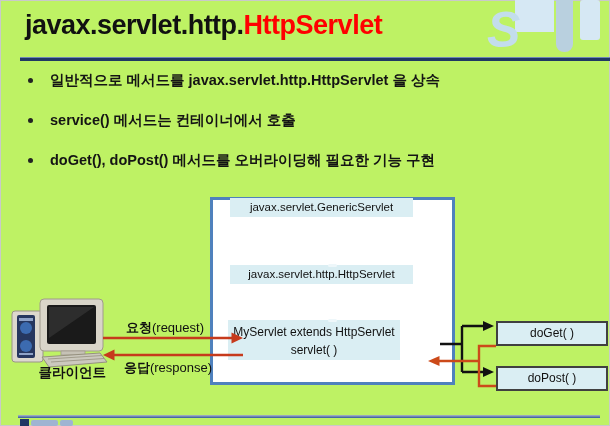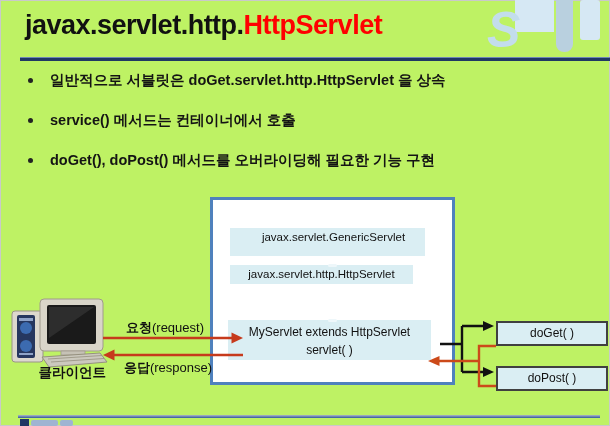--- a/index.html
+++ b/index.html
@@ -31,23 +31,23 @@
   }
   
   .outer-box{
     position:absolute;left:210px;top:197px;width:245px;height:188px;
     border:3px solid #4F81BD;box-sizing:border-box;background:#fff;
   }
   .cbox{
     position:absolute;background:#DAEEF3;color:#111;text-align:center;
     font-size:11.5px;z-index:2;
   }
-  .cbox.b1{left:230px;top:228px;width:183px;height:28px;line-height:19px;padding-left:12px;}
+  .cbox.b1{left:230px;top:198px;width:183px;height:19px;line-height:19px;}
   .cbox.b2{left:230px;top:265px;width:183px;height:19px;line-height:19px;}
-  .cbox.b3{left:228px;top:320px;width:203px;height:40px;font-size:12px;line-height:18px;padding-top:3px;box-sizing:border-box;}
+  .cbox.b3{left:228px;top:320px;width:172px;height:40px;font-size:12px;line-height:18px;padding-top:3px;box-sizing:border-box;}
   .notch{position:absolute;width:9px;height:3px;background:#eef7fa;border-radius:2px;z-index:3;}
   .client-label{
     position:absolute;left:16px;top:364px;width:90px;
     font-size:13.5px;font-weight:bold;color:#111;z-index:2;white-space:nowrap;text-align:right;
   }
   .arrow-label{
     position:absolute;width:106px;text-align:center;font-size:13px;color:#111;
     z-index:2;white-space:nowrap;
   }
   .arrow-label .b{font-weight:bold;}
@@ -82,21 +82,21 @@
   <svg class="logo-tr" width="118" height="56" viewBox="0 0 118 56">
     <rect x="28" y="0" width="39" height="32" fill="#D6E8F4"></rect>
     <text x="0" y="47" font-family="Liberation Sans, sans-serif" font-style="italic" font-weight="bold" font-size="50" fill="#C3DDEC">S</text>
     <rect x="69" y="-10" width="17" height="62" rx="8" fill="#B9D0DF"></rect>
     <rect x="93" y="0" width="20" height="40" rx="3" fill="#D6E8F4"></rect>
   </svg>
 
   <div class="title-rule"></div>
 
   <ul class="bullets">
-    <li>일반적으로 서블릿은 doGet.servlet.http.HttpServlet 을 상속</li>
+    <li>일반적으로 메서드를 javax.servlet.http.HttpServlet 을 상속</li>
     <li>service() 메서드는 컨테이너에서 호출</li>
     <li>doGet(), doPost() 메서드를 오버라이딩해 필요한 기능 구현</li>
   </ul>
 
   <div class="outer-box"></div>
 
   <div class="cbox b1">javax.servlet.GenericServlet</div>
   <div class="cbox b2">javax.servlet.http.HttpServlet</div>
   <div class="cbox b3">
     <div>MyServlet extends HttpServlet</div>

